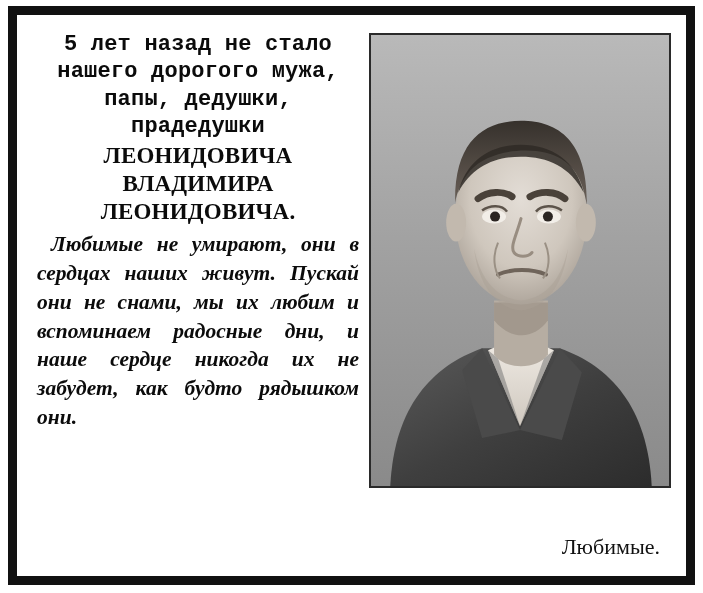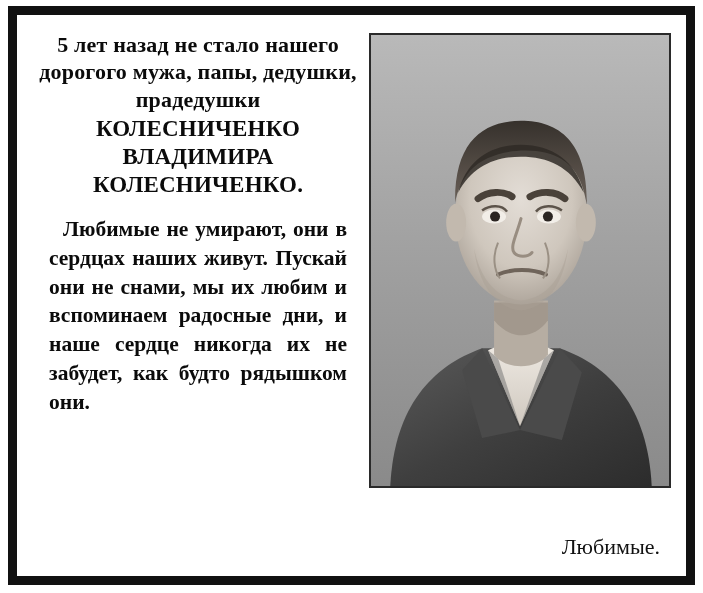--- a/index.html
+++ b/index.html
@@ -46,40 +46,42 @@
     width: 330px;
   }
   .lead {
     text-align: center;
     font-weight: bold;
     font-size: 22px;
     line-height: 1.24;
     color: #0b0b0b;
     margin: 0 0 2px 0;
     letter-spacing: 0.2px;
+    font-family: Liberation Mono, monospace;
   }
   .name {
     text-align: center;
     font-weight: bold;
     font-size: 23px;
     line-height: 1.22;
     color: #0b0b0b;
     margin: 2px 0 4px 0;
     letter-spacing: 0.2px;
   }
   .verse {
     font-weight: bold;
     font-size: 21.5px;
     line-height: 1.34;
     color: #0b0b0b;
     text-align: justify;
     text-align-last: left;
     text-indent: 14px;
-    margin: 16px;
+    margin: 4px;
     word-spacing: 1px;
+    font-style: italic;
   }
   .signature {
     position: absolute;
     right: 26px;
     bottom: 16px;
     font-size: 22px;
     color: #111111;
     font-family: "Liberation Serif", serif;
   }
   
@@ -102,21 +104,21 @@
 </style>
 </head>
 <body>
 
 <div class="page">
   <div class="frame">
     <div class="inner">
 
       <div class="text-col">
         <p class="lead">5 лет назад не стало нашего дорогого мужа, папы, дедушки, прадедушки</p>
-        <p class="name">КОЛЕСНИЧЕНКО ВЛАДИМИРА КОЛЕСНИЧЕНКО.</p>
+        <p class="name">ЛЕОНИДОВИЧА ВЛАДИМИРА ЛЕОНИДОВИЧА.</p>
         <p class="verse">Любимые не умирают, они в сердцах наших живут. Пускай они не снами, мы их любим и вспоминаем радосные дни, и наше сердце никогда их не забудет, как будто рядышком они.</p>
       </div>
 
       <div class="photo-wrap">
         <svg class="photo-svg" viewBox="0 0 300 452" preserveAspectRatio="xMidYMid slice">
           <defs>
             <linearGradient id="bgGrad" x1="0" y1="0" x2="0" y2="1">
               <stop offset="0%" stop-color="#b9b9b9"></stop>
               <stop offset="45%" stop-color="#a2a2a2"></stop>
               <stop offset="100%" stop-color="#8a8a8a"></stop>

